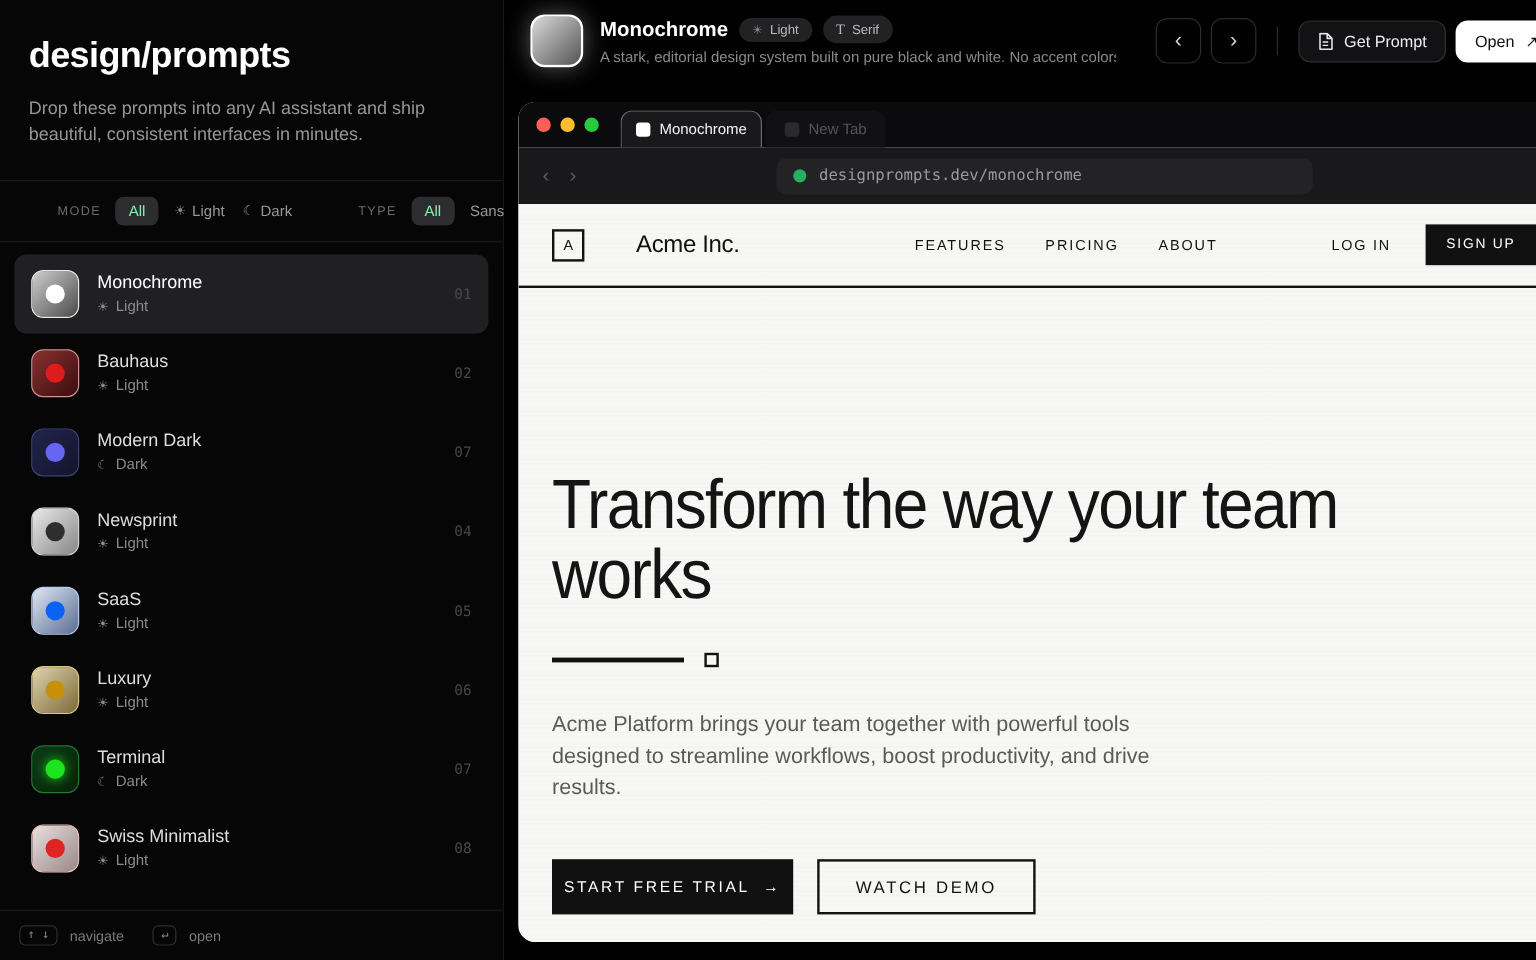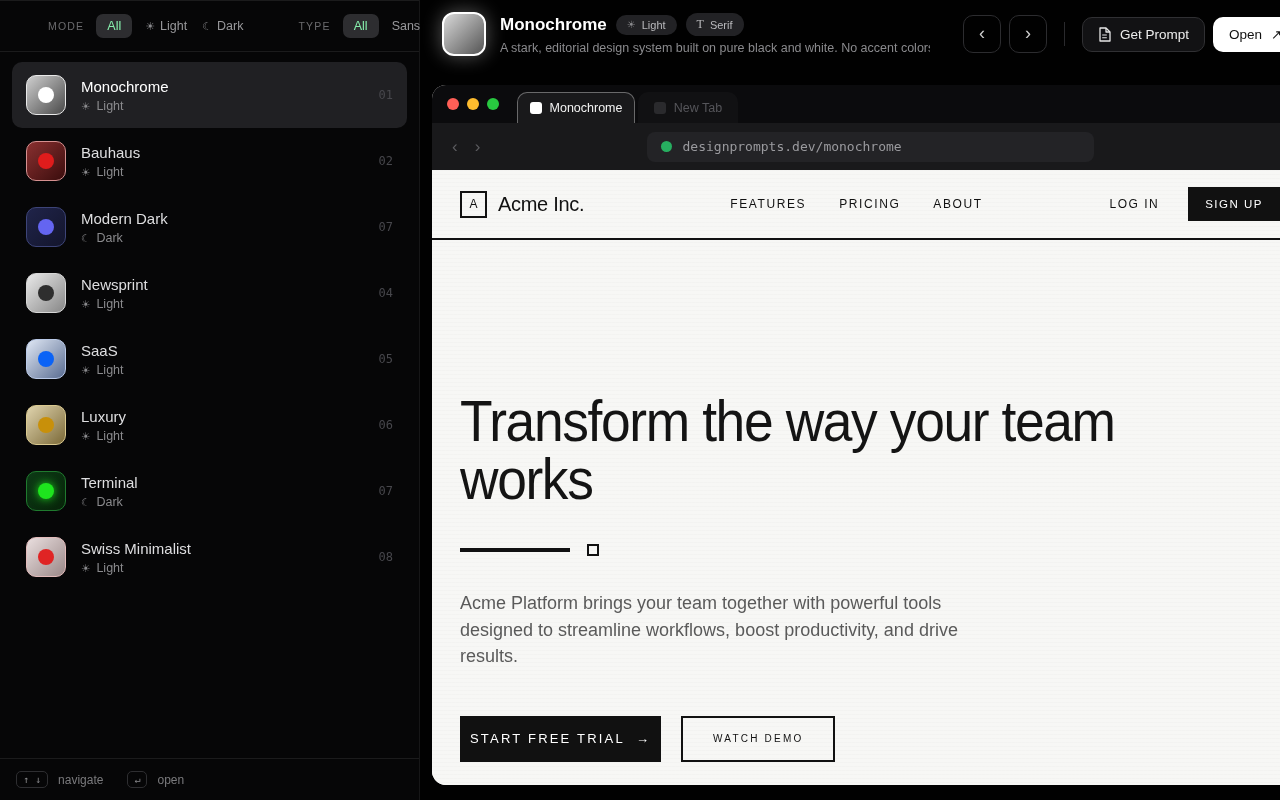--- a/index.html
+++ b/index.html
@@ -69,44 +69,48 @@
   .tb-nav span { cursor:pointer; }
   .urlbar { width:447px; height:30px; background:#232326; border-radius:8px; display:flex; align-items:center; gap:11px; padding:0 14px; }
   .url-dot { width:11px; height:11px; border-radius:50%; flex:none; }
   .url-text { color:#9a9a9e; font-size:13px; font-family:"DejaVu Sans Mono", monospace; }
 
   
   .content { flex:1; background:#f7f7f5; background-image:repeating-linear-gradient(to bottom, rgba(0,0,0,0.015) 0 1px, transparent 1px 4px); overflow:hidden; }
   .site-header { height:70px; display:flex; align-items:center; padding:0 28px; border-bottom:2px solid #111; }
   .logo { display:flex; align-items:center; gap:11px; }
   .logo-box { width:27px; height:27px; border:2px solid #111; display:flex; align-items:center; justify-content:center; font-size:12px; color:#111; }
-  .logo-text { font-size:20px; color:#111; letter-spacing:-0.3px; }
+  .logo-text { font-size:20px; color:#111; letter-spacing:-0.3px;margin-left:32px; }
   .site-nav { margin-left:146px; display:flex; gap:33px; }
   .site-nav a { color:#111; font-size:12px; letter-spacing:1.6px; text-decoration:none; cursor:pointer; }
   .site-actions { margin-left:auto; display:flex; align-items:center; gap:29px; }
   .login { color:#111; font-size:12px; letter-spacing:1.5px; cursor:pointer; }
   .signup { background:#111; color:#fff; font-size:11.5px; letter-spacing:1.5px; padding:11px 17px; border:none; cursor:pointer; }
 
   .hero { padding:108px 28px 0 28px; }
   .avail { display:inline-flex; align-items:center; gap:11px; border:2px solid #111; padding:8px 15px; }
   .avail-sq { width:8px; height:8px; background:#111; }
   .avail-txt { font-family:"DejaVu Sans Mono", monospace; font-size:11.5px; letter-spacing:3px; color:#111; }
   h1.headline { margin-top:44px; font-size:58px; line-height:1.0; font-weight:400; color:#141414; letter-spacing:-1.5px; width:820px; transform:scaleX(0.92); transform-origin:left top; }
   .divider-row { margin-top:36px; display:flex; align-items:center; gap:17px; }
   .divider-line { width:110px; height:4px; background:#111; }
   .divider-sq { width:12px; height:12px; border:2px solid #111; }
   .hero-p { margin-top:34px; color:#5a5a5a; font-size:18px; line-height:1.48; max-width:505px; }
   .cta-row { margin-top:46px; display:flex; gap:20px; }
   .cta-primary { background:#111; color:#fff; border:none; font-size:13px; letter-spacing:2.2px; padding:0 10px; height:46px; display:flex; align-items:center; gap:11px; cursor:pointer; }
-  .cta-secondary { background:transparent; color:#111; border:2px solid #111; font-size:10px; letter-spacing:2.2px; padding:0 30px; height:46px; display:flex; align-items:center; cursor:pointer; }
+  .cta-secondary { background:transparent; color:#111; border:2px solid #111; font-size:14px; letter-spacing:2.2px; padding:0 30px; height:46px; display:flex; align-items:center; cursor:pointer; }
 </style>
 </head>
 <body>
 
 <aside class="sidebar">
+  <div class="sb-head">
+    <div class="sb-title">design/prompts</div>
+    <p class="sb-sub">Drop these prompts into any AI assistant and ship beautiful, consistent interfaces in minutes.</p>
+  </div>
 
   <div class="filterbar">
     <span class="f-label">MODE</span>
     <span class="pill-on">All</span>
     <span class="f-opt">
       <span class="f-ic">☀</span>
       <span>Light</span>
     </span>
     <span class="f-opt">
       <span class="f-ic">☾</span>

